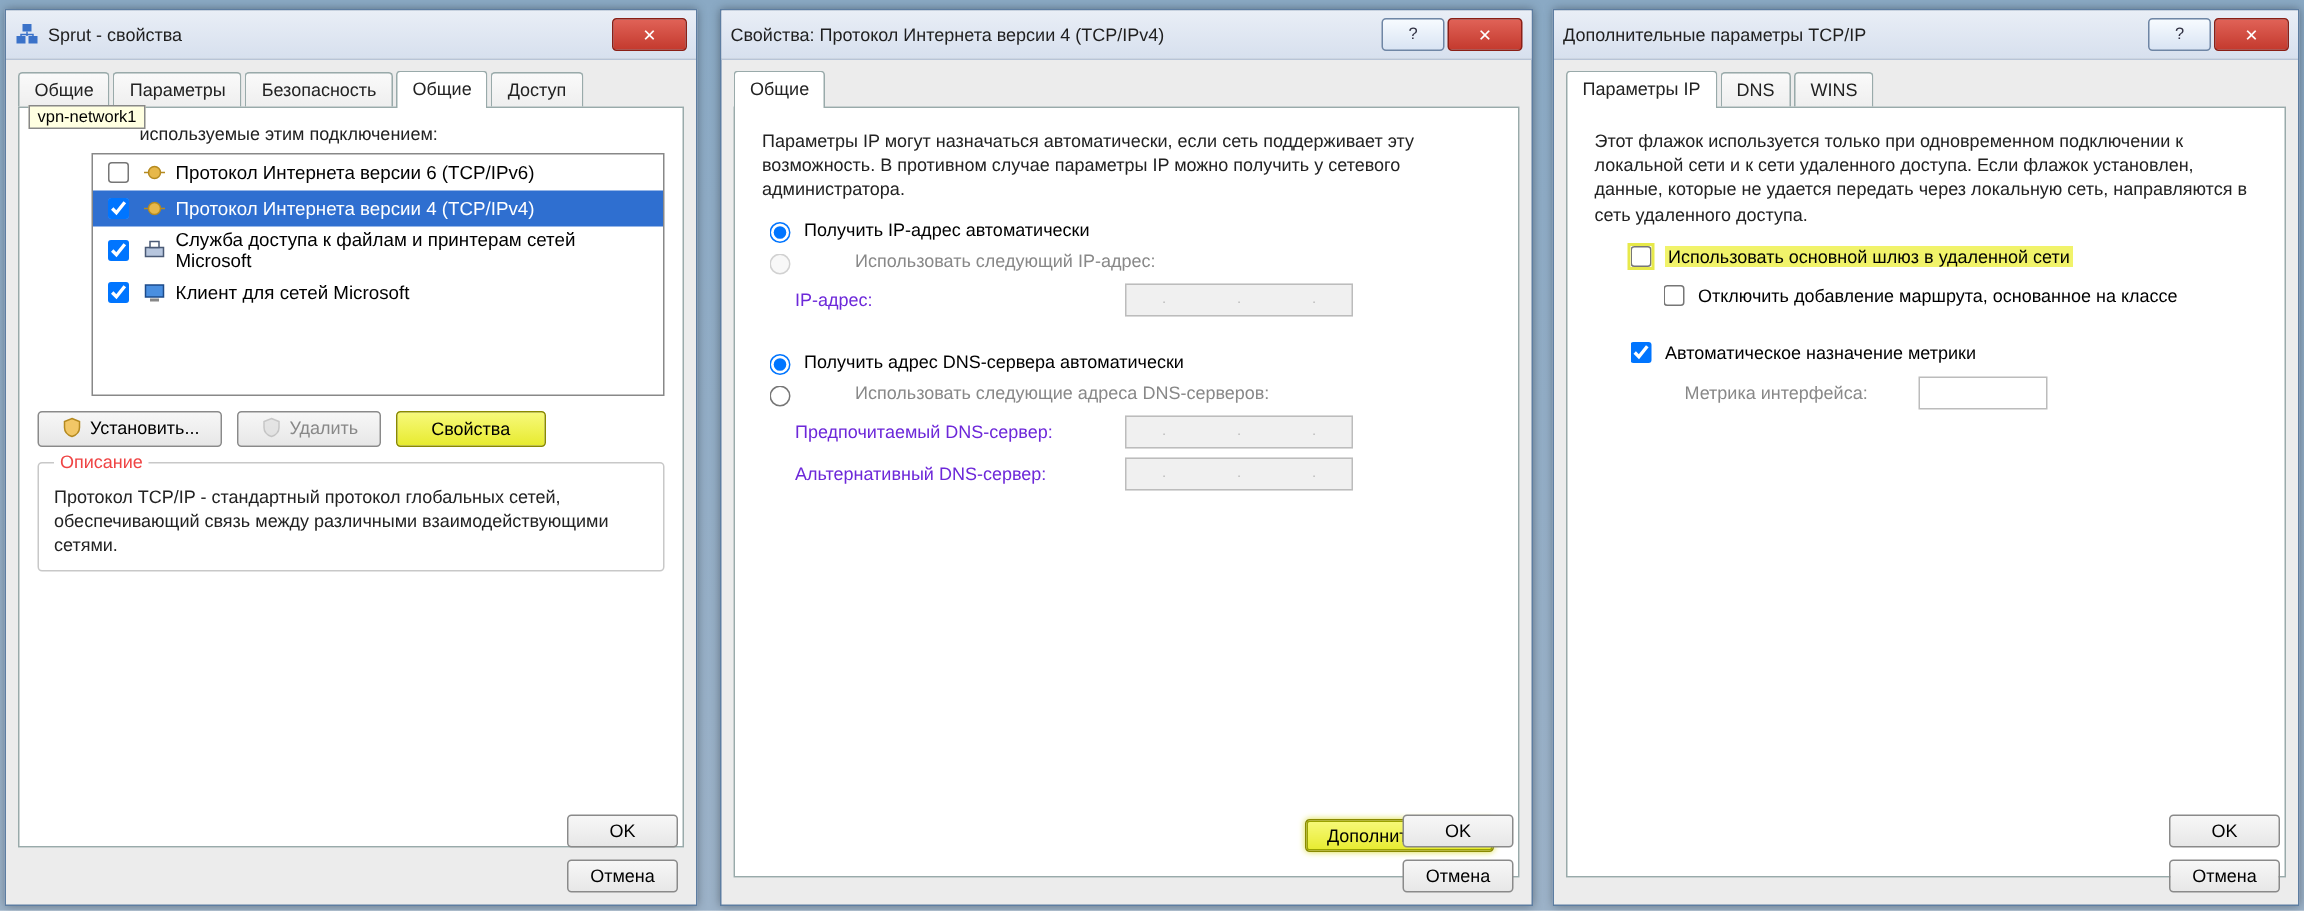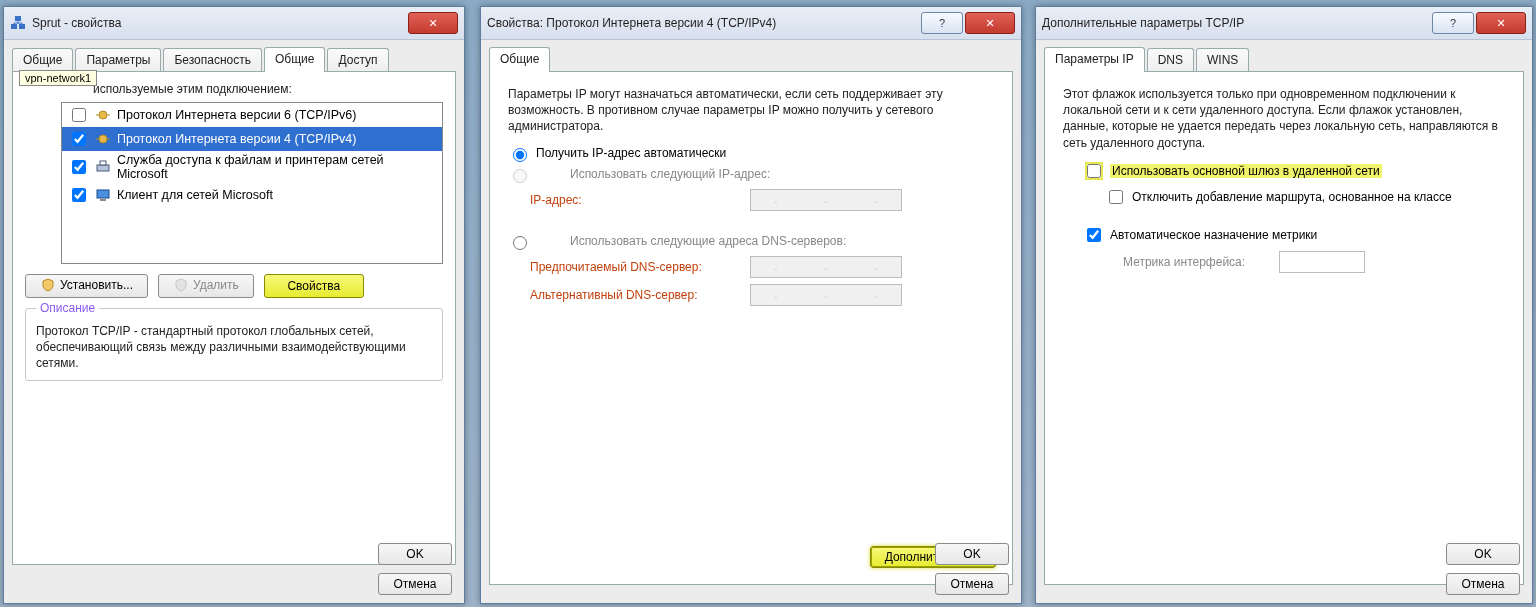--- a/index.html
+++ b/index.html
@@ -92,31 +92,31 @@
   button.hilite {
     background: linear-gradient(#f7f97b,#e7eb2f);
     border:1px solid #8a8a00;
   }
   .group {
     border:1px solid #c8c8c8; border-radius:3px;
     padding: 8px 10px; margin-top:10px;
   }
   .group > .legend {
     position:relative; top:-16px; background:#fff;
-    display:inline-block; padding:0 4px; color:#8b5cf6;
+    display:inline-block; padding:0 4px; color:#ef4444;
   }
   .descbox { margin-top:-8px; font-size:12px; color:#222; line-height:1.35;}
   .footer {
     position:absolute; bottom:8px; right:12px;
     display:flex; gap:8px;flex-direction:column;
   }
   .radio { display:flex; align-items:center; gap:6px; margin:4px 0;}
   .radio input{width:14px;height:14px;}
   .inline-field { display:flex; align-items:center; gap:10px; margin:6px 0 4px 22px;}
-  .inline-field label { color:#c2410c; width:210px;}
+  .inline-field label { color:#6d28d9; width:210px;}
   .ipbox {
     width:150px; height:20px; border:1px solid #bcbcbc; background:#f0f0f0;
     display:flex; align-items:center; justify-content:space-around; color:#bbb;
   }
   .ipbox span{font-size:10px;}
   .panel2 { background:#fff; border:1px solid #9aa; margin:0 8px 8px 8px; padding:14px 18px 18px 18px; position:relative; height:480px;}
   .para { color:#222; line-height:1.35; margin-bottom:10px; }
   .checkrow { display:flex; align-items:center; gap:6px; margin:6px 0;}
   .checkrow input{width:14px;height:14px;}
   .hl { background:#f1f36a; padding:0 2px; }
@@ -254,20 +254,24 @@
       <label>IP-адрес:</label>
       <div class="ipbox">
           <span>.</span>
           <span>.</span>
           <span>.</span>
         </div>
     </div>
 
     <div style="height:14px;"></div>
 
+    <div class="radio">
+      <input type="radio" name="dnsmode" checked="" style="">
+      <span>Получить адрес DNS-сервера автоматически</span>
+    </div>
     <div class="radio grey">
       <input type="radio" name="dnsmode" style="">
       <span>Использовать следующие адреса DNS-серверов:</span>
     </div>
     <div class="inline-field">
       <label>Предпочитаемый DNS-сервер:</label>
       <div class="ipbox">
           <span>.</span>
           <span>.</span>
           <span>.</span>

